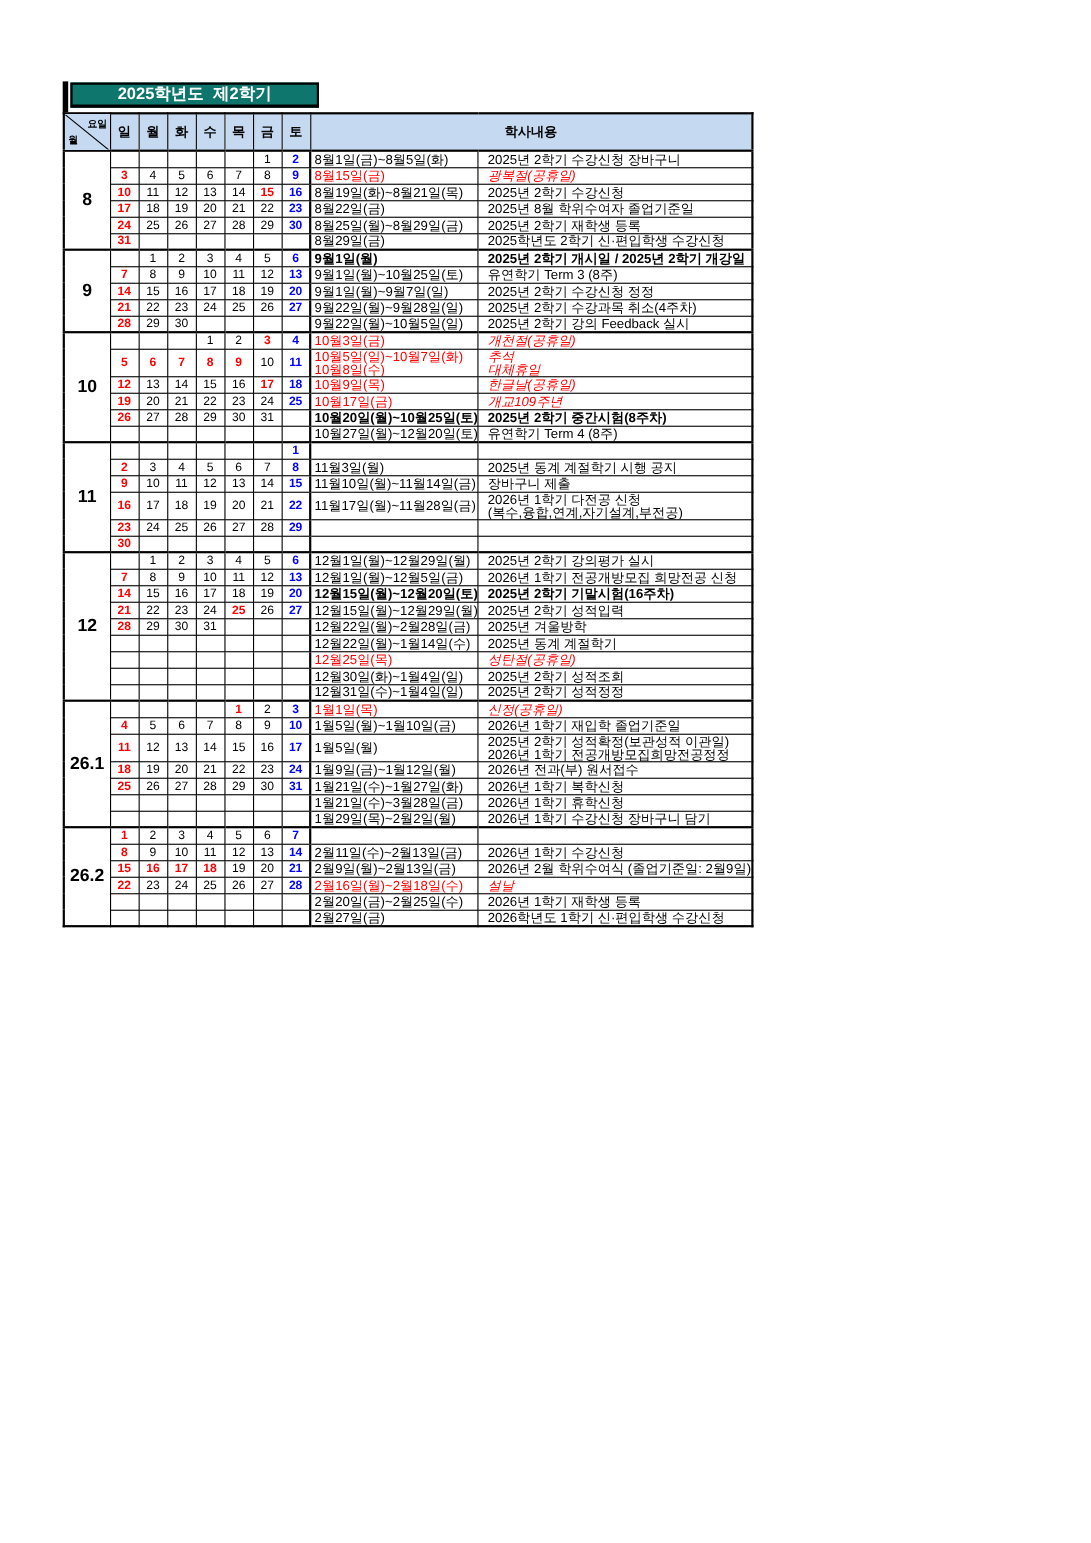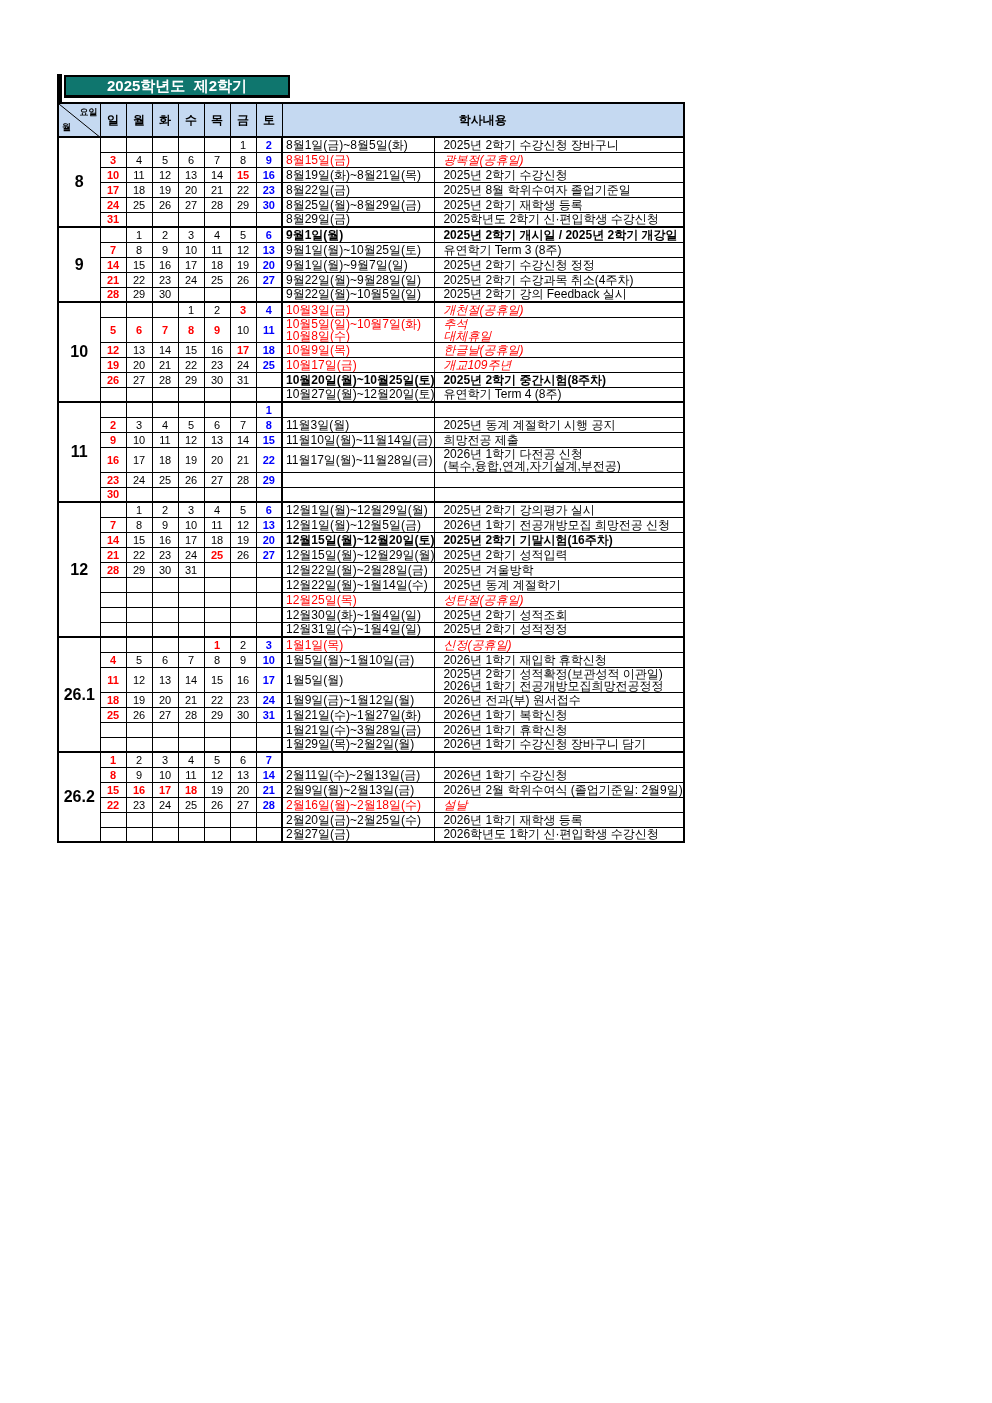--- a/index.html
+++ b/index.html
@@ -374,21 +374,21 @@
         <td class="day">10</td>
         <td class="day">11</td>
         <td class="day">12</td>
         <td class="day">13</td>
         <td class="day">14</td>
         <td class="day sat">15</td>
         <td class="date">
           <div class="line">11월10일(월)~11월14일(금)</div>
         </td>
         <td class="desc">
-          <div class="line">희망전공 제출</div>
+          <div class="line">장바구니 제출</div>
         </td>
       </tr>
       <tr class="tall">
         <td class="day sun">16</td>
         <td class="day">17</td>
         <td class="day">18</td>
         <td class="day">19</td>
         <td class="day">20</td>
         <td class="day">21</td>
         <td class="day sat">22</td>
@@ -583,21 +583,21 @@
         <td class="day">5</td>
         <td class="day">6</td>
         <td class="day">7</td>
         <td class="day">8</td>
         <td class="day">9</td>
         <td class="day sat">10</td>
         <td class="date">
           <div class="line">1월5일(월)~1월10일(금)</div>
         </td>
         <td class="desc">
-          <div class="line">2026년 1학기 재입학 휴학신청</div>
+          <div class="line">2026년 1학기 재입학 졸업기준일</div>
         </td>
       </tr>
       <tr class="tall">
         <td class="day sun">11</td>
         <td class="day">12</td>
         <td class="day">13</td>
         <td class="day">14</td>
         <td class="day">15</td>
         <td class="day">16</td>
         <td class="day sat">17</td>

